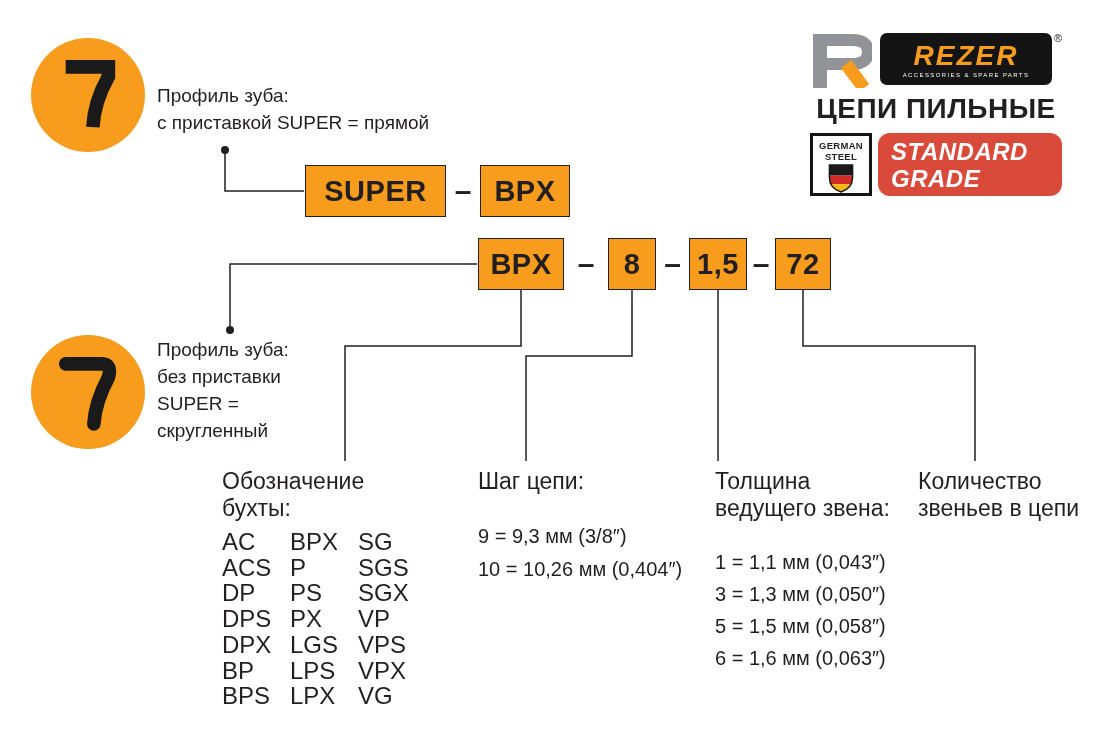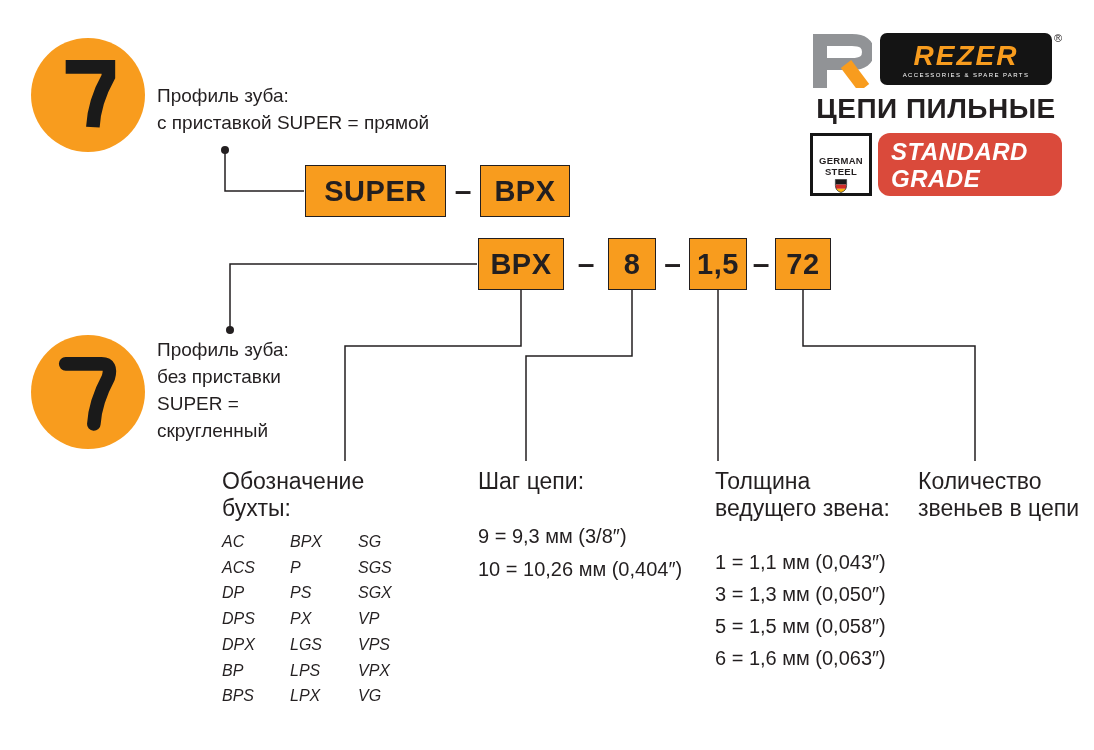--- a/index.html
+++ b/index.html
@@ -12,35 +12,35 @@
   .circle { width:114px; height:114px; border-radius:50%; background:#F89C1E;
             display:flex; align-items:center; justify-content:center; }
 
   .obox { background:#F89C1E; border:1.5px solid #231F20; display:flex; align-items:center;
           justify-content:center; font-weight:bold; font-size:29px; letter-spacing:0.5px; }
   .dash { display:flex; align-items:center; justify-content:center; font-weight:bold; font-size:30px; }
 
   .callout { font-size:19px; line-height:27px; }
 
   .hdr { font-size:23px; line-height:27px; }
-  .codes { display:grid; grid-template-columns:68px 68px 64px; font-size:16px; line-height:25.7px;font-style:italic; }
+  .codes { display:grid; grid-template-columns:68px 68px 64px; font-size:24px; line-height:25.7px; }
   .list { font-size:20px; }
 
   
   .logo-row { position:relative; display:flex; align-items:center; gap:8px; height:58px; width:252px; }
   .wordmark { background:#141414; border-radius:7px; width:172px; height:52px; display:flex;
               flex-direction:column; align-items:center; justify-content:center; }
   .wordmark-text { color:#F89C1E; font-weight:bold; font-style:italic; font-size:28px;
                    letter-spacing:2px; line-height:29px; }
   .wordmark-tag { color:#ffffff; font-size:6px; letter-spacing:1.4px; margin-top:2px; white-space:nowrap; }
   .regmark { position:absolute; right:0; top:2px; font-size:11px; color:#231F20; }
   .product-title { margin-top:5px; font-size:28px; font-weight:800; letter-spacing:0.5px; white-space:nowrap;text-align:center; }
   .badges { display:flex; gap:6px; margin-top:8px; }
   .german-badge { width:62px; height:63px; border:3px solid #151515; background:#fff;
-                  display:flex; flex-direction:column; align-items:center; padding-top:20px; }
+                  display:flex; flex-direction:column; align-items:center; padding-top:5px; }
   .gb-line { font-size:9.5px; font-weight:800; line-height:10.5px; letter-spacing:0.3px; }
   .grade-badge { width:184px; height:63px; background:#DA4A3B; border-radius:12px; color:#fff;
                  font-style:italic; font-weight:800; font-size:24px; line-height:27px;
                  display:flex; flex-direction:column; justify-content:center; padding-left:13px;
                  letter-spacing:0.5px; }
 </style>
 </head>
 <body>
 
 <div class="canvas">

